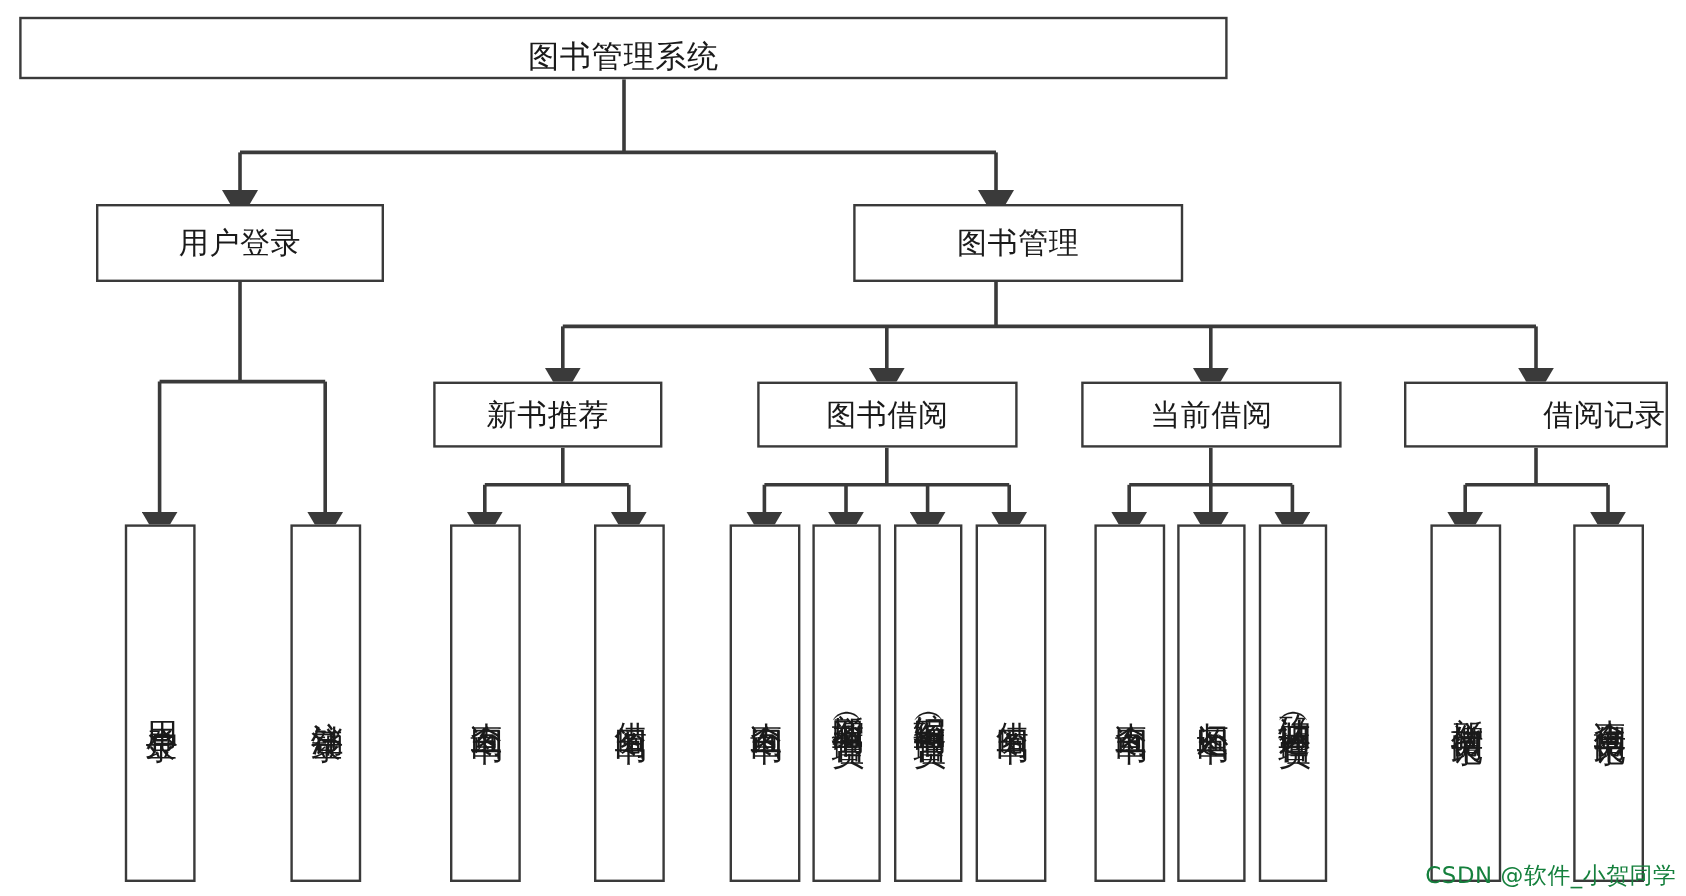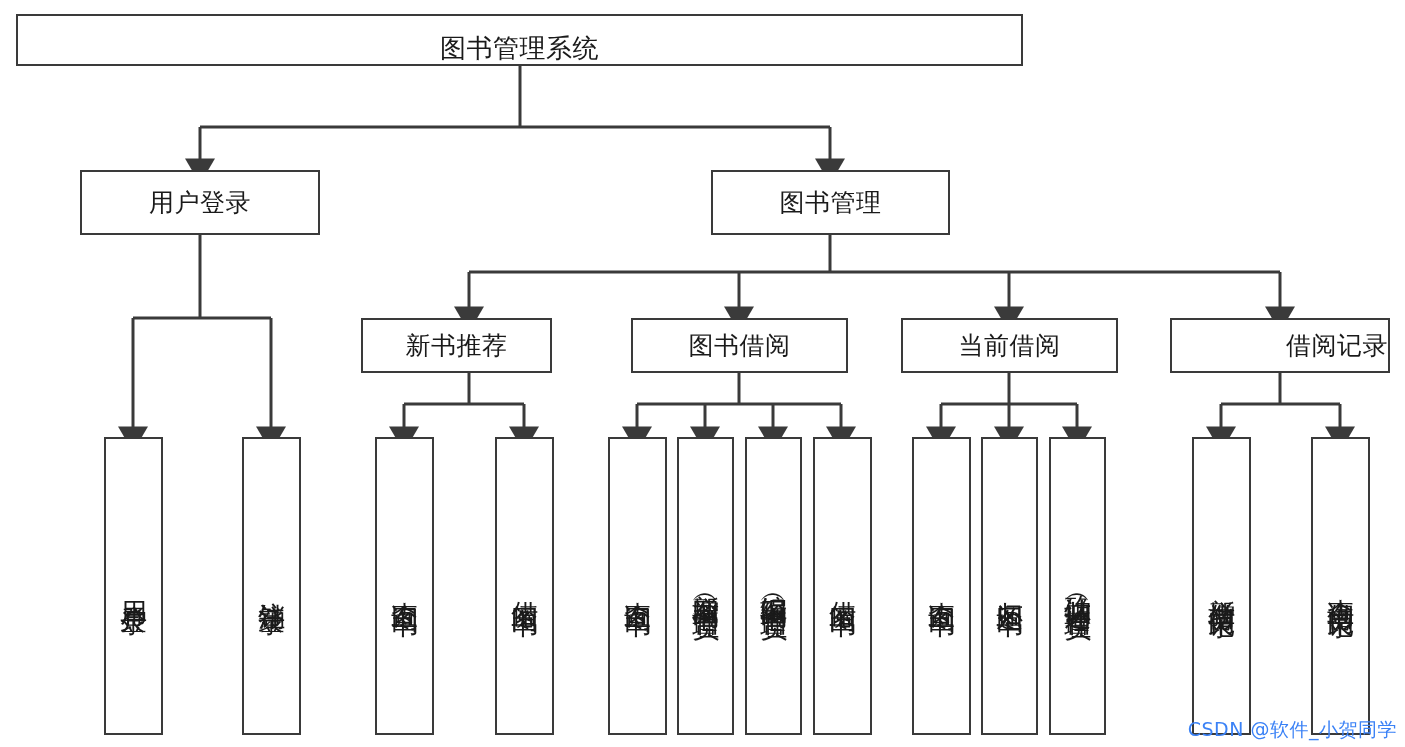--- a/index.html
+++ b/index.html
@@ -66,21 +66,21 @@
     height: 100%;
     display: flex;
     align-items: center;
     justify-content: center;
   }
   #watermark {
     position: absolute;
     right: 8px;
     bottom: 4px;
     font-size: 19px;
-    color: #3b82f6;
+    color: #15803d;
     letter-spacing: 0.5px;
     white-space: nowrap;
     font-family: "DejaVu Sans", "Liberation Sans", sans-serif;
     margin-top: 42px;
   }
 </style>
 </head>
 <body>
 
 <div id="canvas">
@@ -135,21 +135,21 @@
     </g>
   </svg>
 
   <div class="node horiz root" style="left:16px; top:14px; width:1007px; height:52px;">
     <span class="node-label">图书管理系统</span>
   </div>
 
   <div class="node horiz" style="left:80px; top:170px; width:240px; height:65px;">
     <span class="node-label">用户登录</span>
   </div>
-  <div class="node horiz" style="left:711px; top:170px; width:239px; height:65px;">
+  <div class="node horiz" style="left:711px; top:170px; width:275px; height:65px;">
     <span class="node-label">图书管理</span>
   </div>
 
   <div class="node horiz" style="left:361px; top:318px; width:191px; height:55px;">
     <span class="node-label">新书推荐</span>
   </div>
   <div class="node horiz" style="left:901px; top:318px; width:217px; height:55px;">
     <span class="node-label">当前借阅</span>
   </div>
   <div class="node horiz" style="left:631px; top:318px; width:217px; height:55px;">

